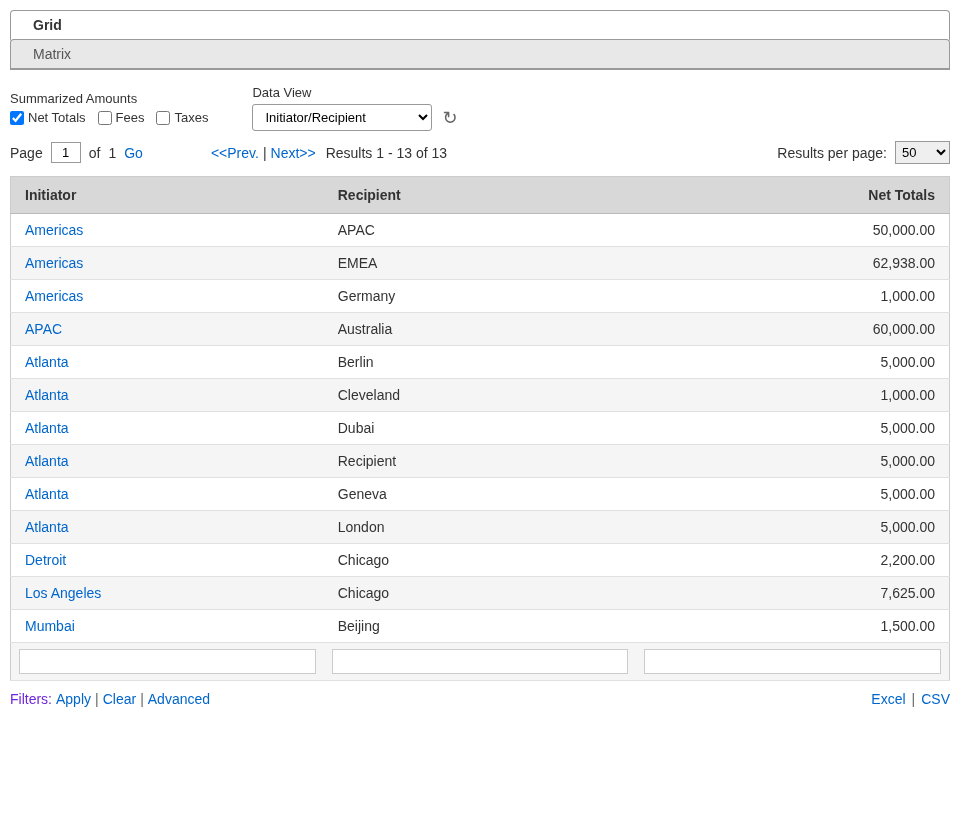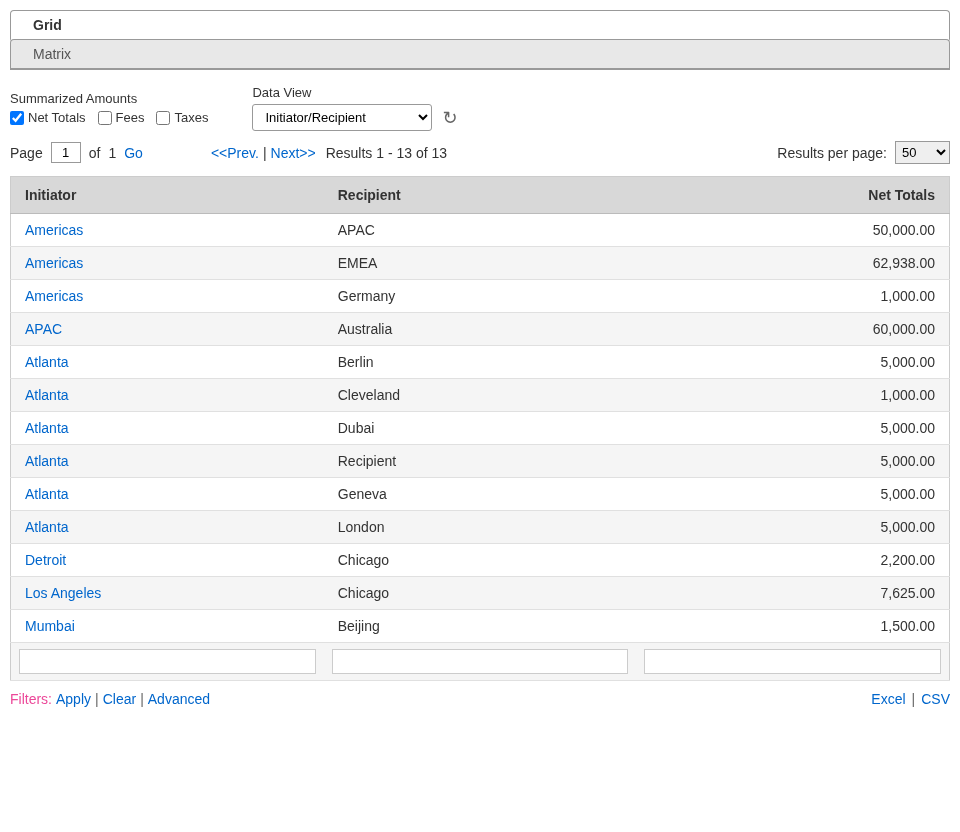--- a/index.html
+++ b/index.html
@@ -210,21 +210,21 @@
       justify-content: space-between;
       margin-top: 10px;
       font-size: 14px;
     }
     .filters-left {
       display: flex;
       align-items: center;
       gap: 4px;
     }
     .filter-label {
-      color: #ec4899;
+      color: #6d28d9;
     }
     .filter-link {
       color: #0066cc;
       text-decoration: none;
       cursor: pointer;
     }
     .pipe {
       color: #666;
     }
     .filters-right {

